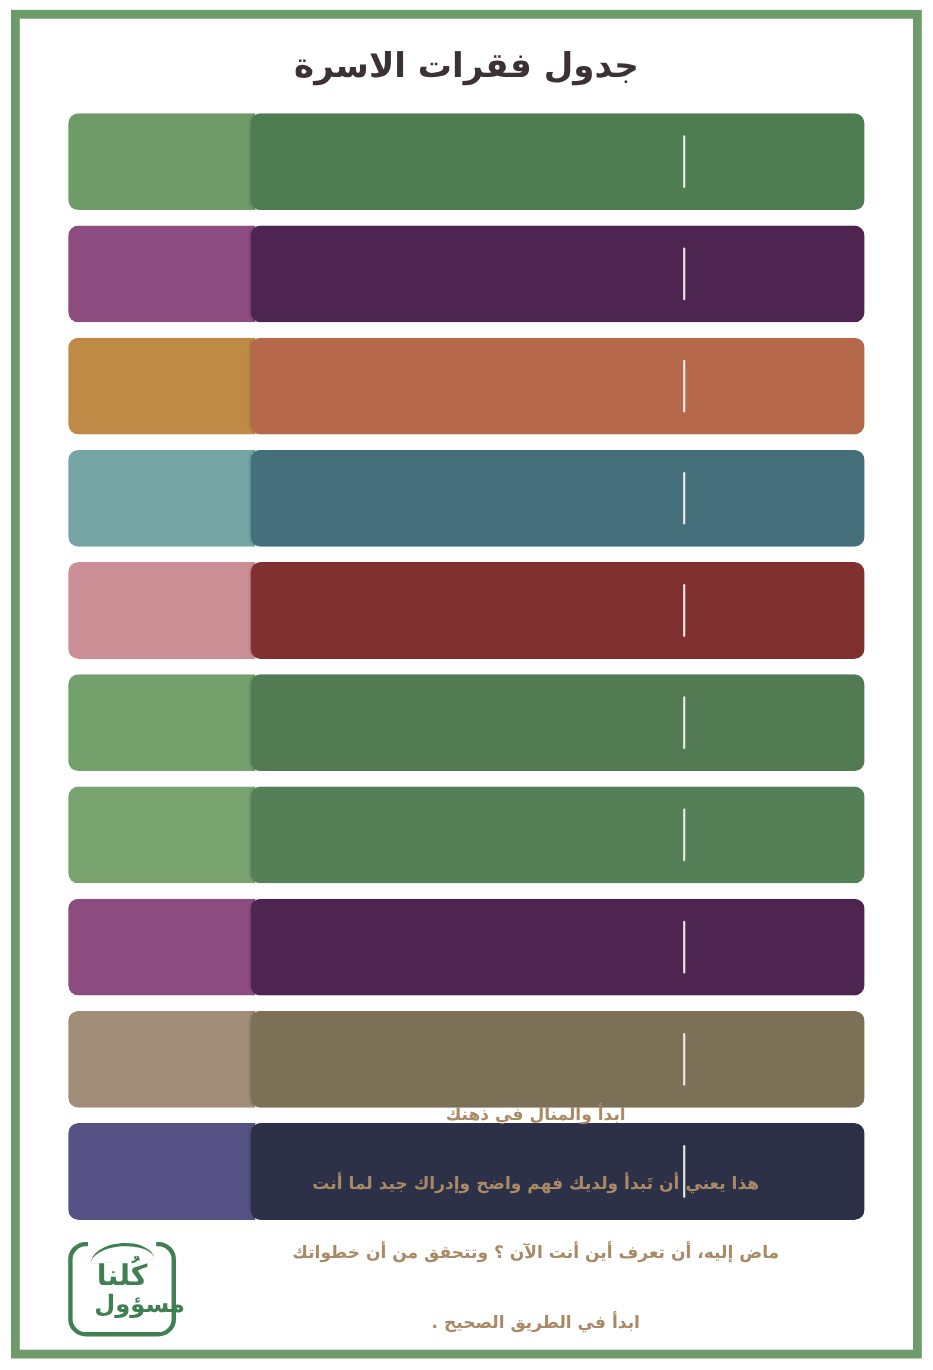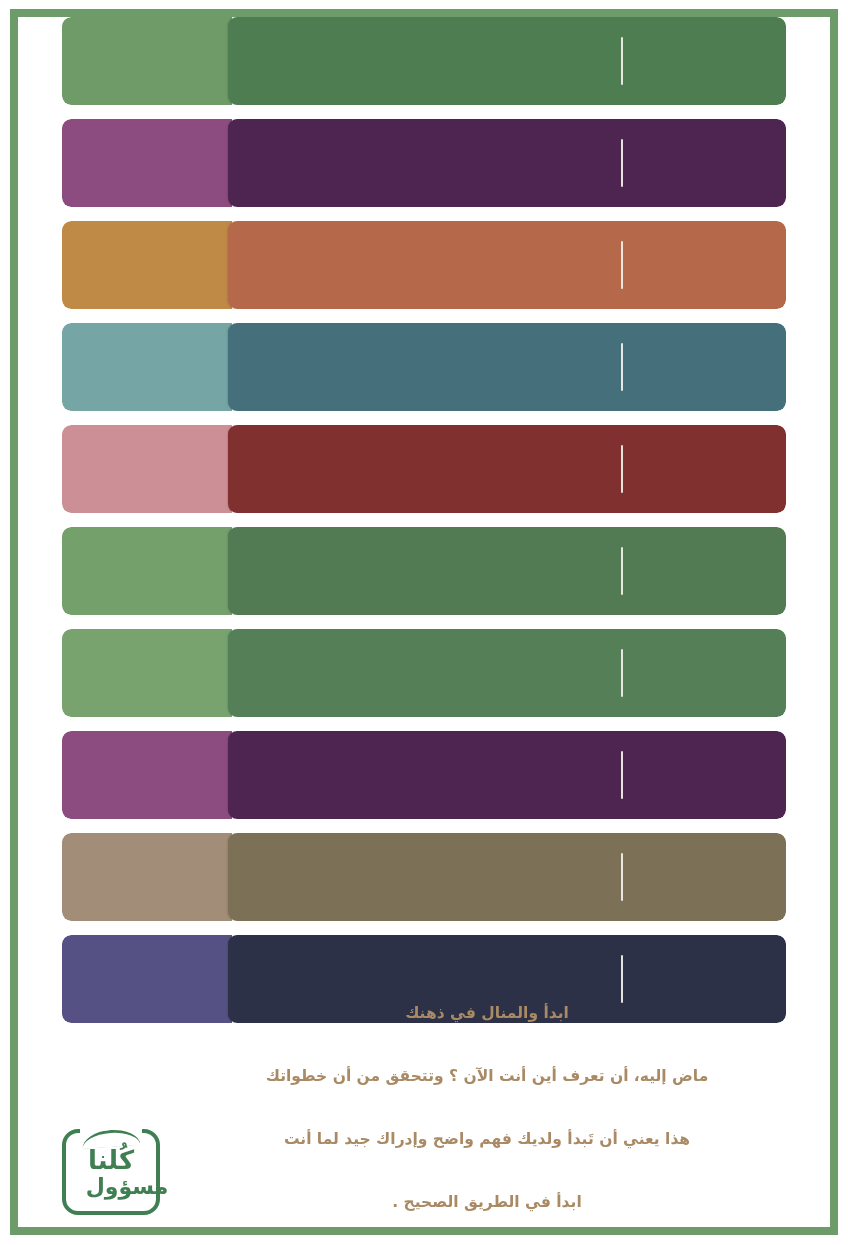--- a/index.html
+++ b/index.html
@@ -192,20 +192,23 @@
   .quote .line { display: block; white-space: nowrap; margin-top: 41px; }
   .quote .line-1 { font-size: 15.5px; }
 </style>
 </head>
 <body>
 
 <div class="page">
   <div class="frame" style="border-color: rgb(109, 155, 105);">
     <div class="inner">
 
+      <div class="title-wrap">
+        <div class="title" style="color: rgb(60, 50, 54);">جدول فقرات الاسرة</div>
+      </div>
 
       <div class="rows">
           <div class="row">
             <div class="left-panel" style="background: linear-gradient(rgb(111, 155, 104) 0%, rgb(111, 155, 104) 100%);">
               <div class="ghost-lines">
                 <span></span>
                 <span></span>
                 <span></span>
               </div>
             </div>
@@ -326,22 +329,22 @@
       <div class="footer">
 
         <div class="logo" style="border-color: rgb(63, 127, 82);">
           <span class="swoosh"></span>
           <span class="l1" style="color: rgb(63, 127, 82);">كُلنا</span>
           <span class="l2" style="color: rgb(63, 127, 82); margin-left: 32px;">مسؤول</span>
         </div>
 
         <div class="quote" style="color: rgb(169, 138, 100);">
             <span class="line line-1">ابدأ والمنال في ذهنك</span>
+            <span class="line line-2">هذا يعني أن تَبدأ ولديك فهم واضح وإدراك جيد لما أنت</span>
             <span class="line line-3">ماض إليه، أن تعرف أين أنت الآن ؟ وتتحقق من أن خطواتك</span>
-            <span class="line line-2">هذا يعني أن تَبدأ ولديك فهم واضح وإدراك جيد لما أنت</span>
             <span class="line line-4">ابدأ في الطريق الصحيح .</span>
           </div>
 
       </div>
 
     </div>
   </div>
 </div>
 
 </body></html>

